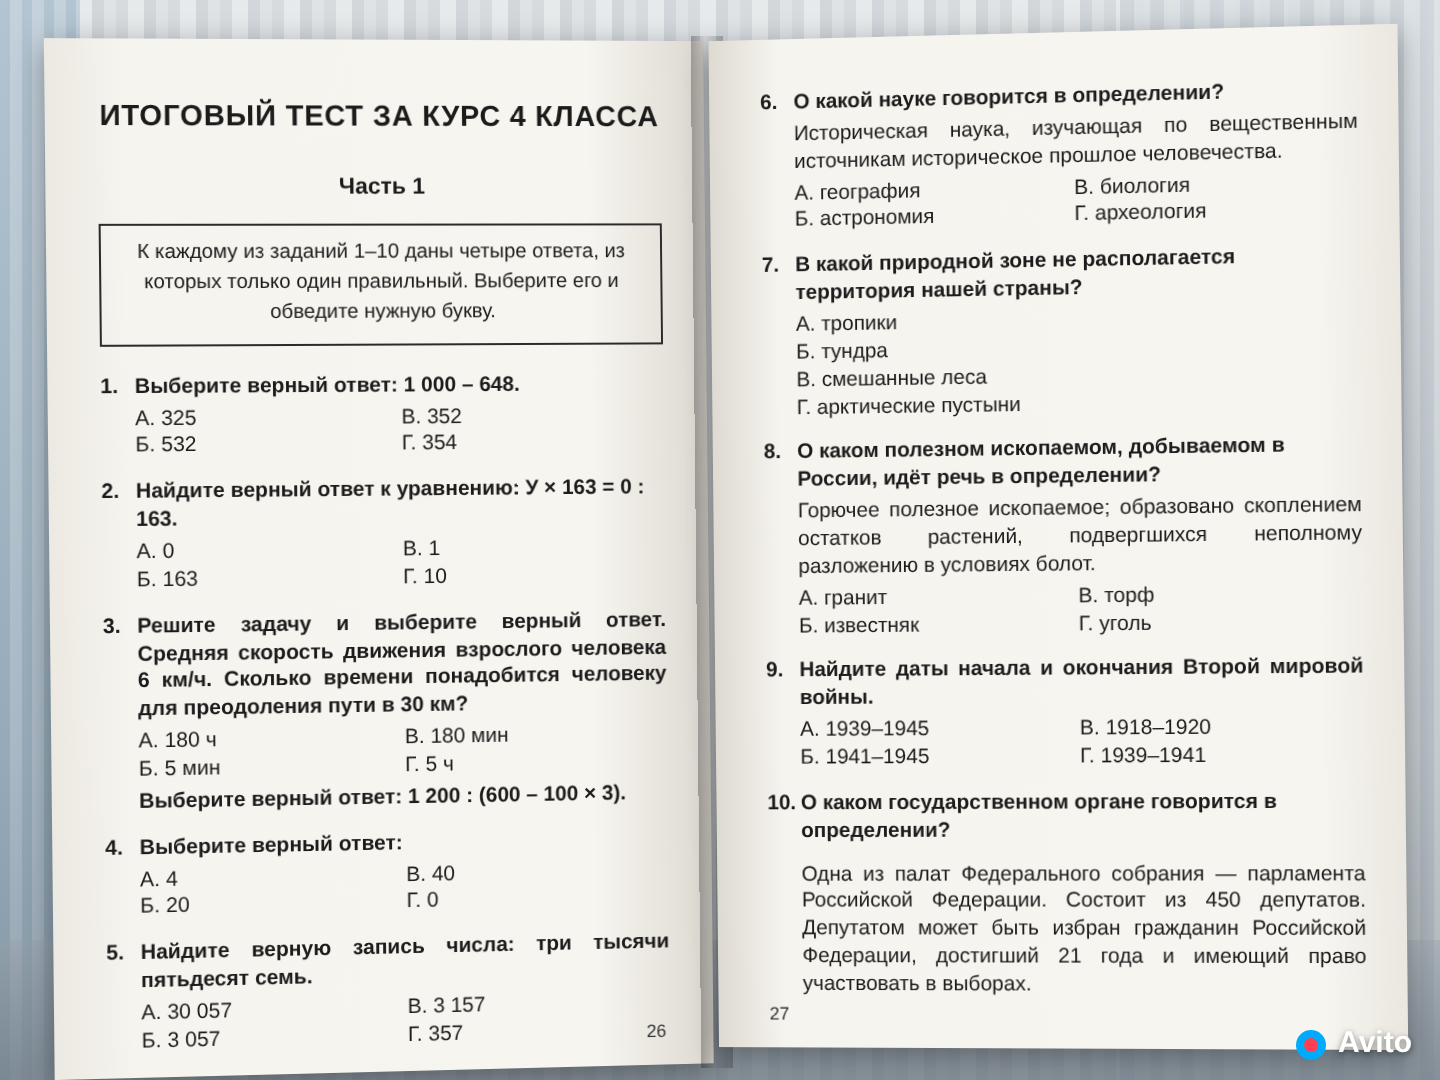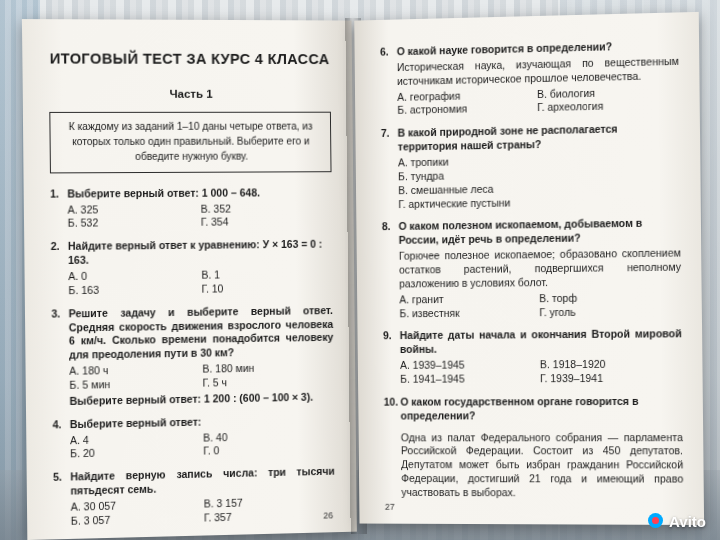--- a/index.html
+++ b/index.html
@@ -104,21 +104,21 @@
   }
   .folio-left{right:20px;}
   .folio-right{left:22px;}
   .folio .num{
     display:inline-block;padding:0 4px;
   }
 
   
   .avito{
     position:absolute;right:14px;bottom:10px;
-    display:flex;align-items:flex-start;gap:6px;
+    display:flex;align-items:flex-end;gap:6px;
     color:#fff;font-size:15px;font-weight:bold;
     text-shadow:0 1px 3px rgba(0,0,0,.5);
   }
   .avito .dot{
     width:15px;height:15px;border-radius:50%;
     background:#00aaff;display:inline-block;position:relative;
   }
   .avito .dot:after{
     content:"";position:absolute;left:4px;top:4px;width:7px;height:7px;
     border-radius:50%;background:#ff4053;

